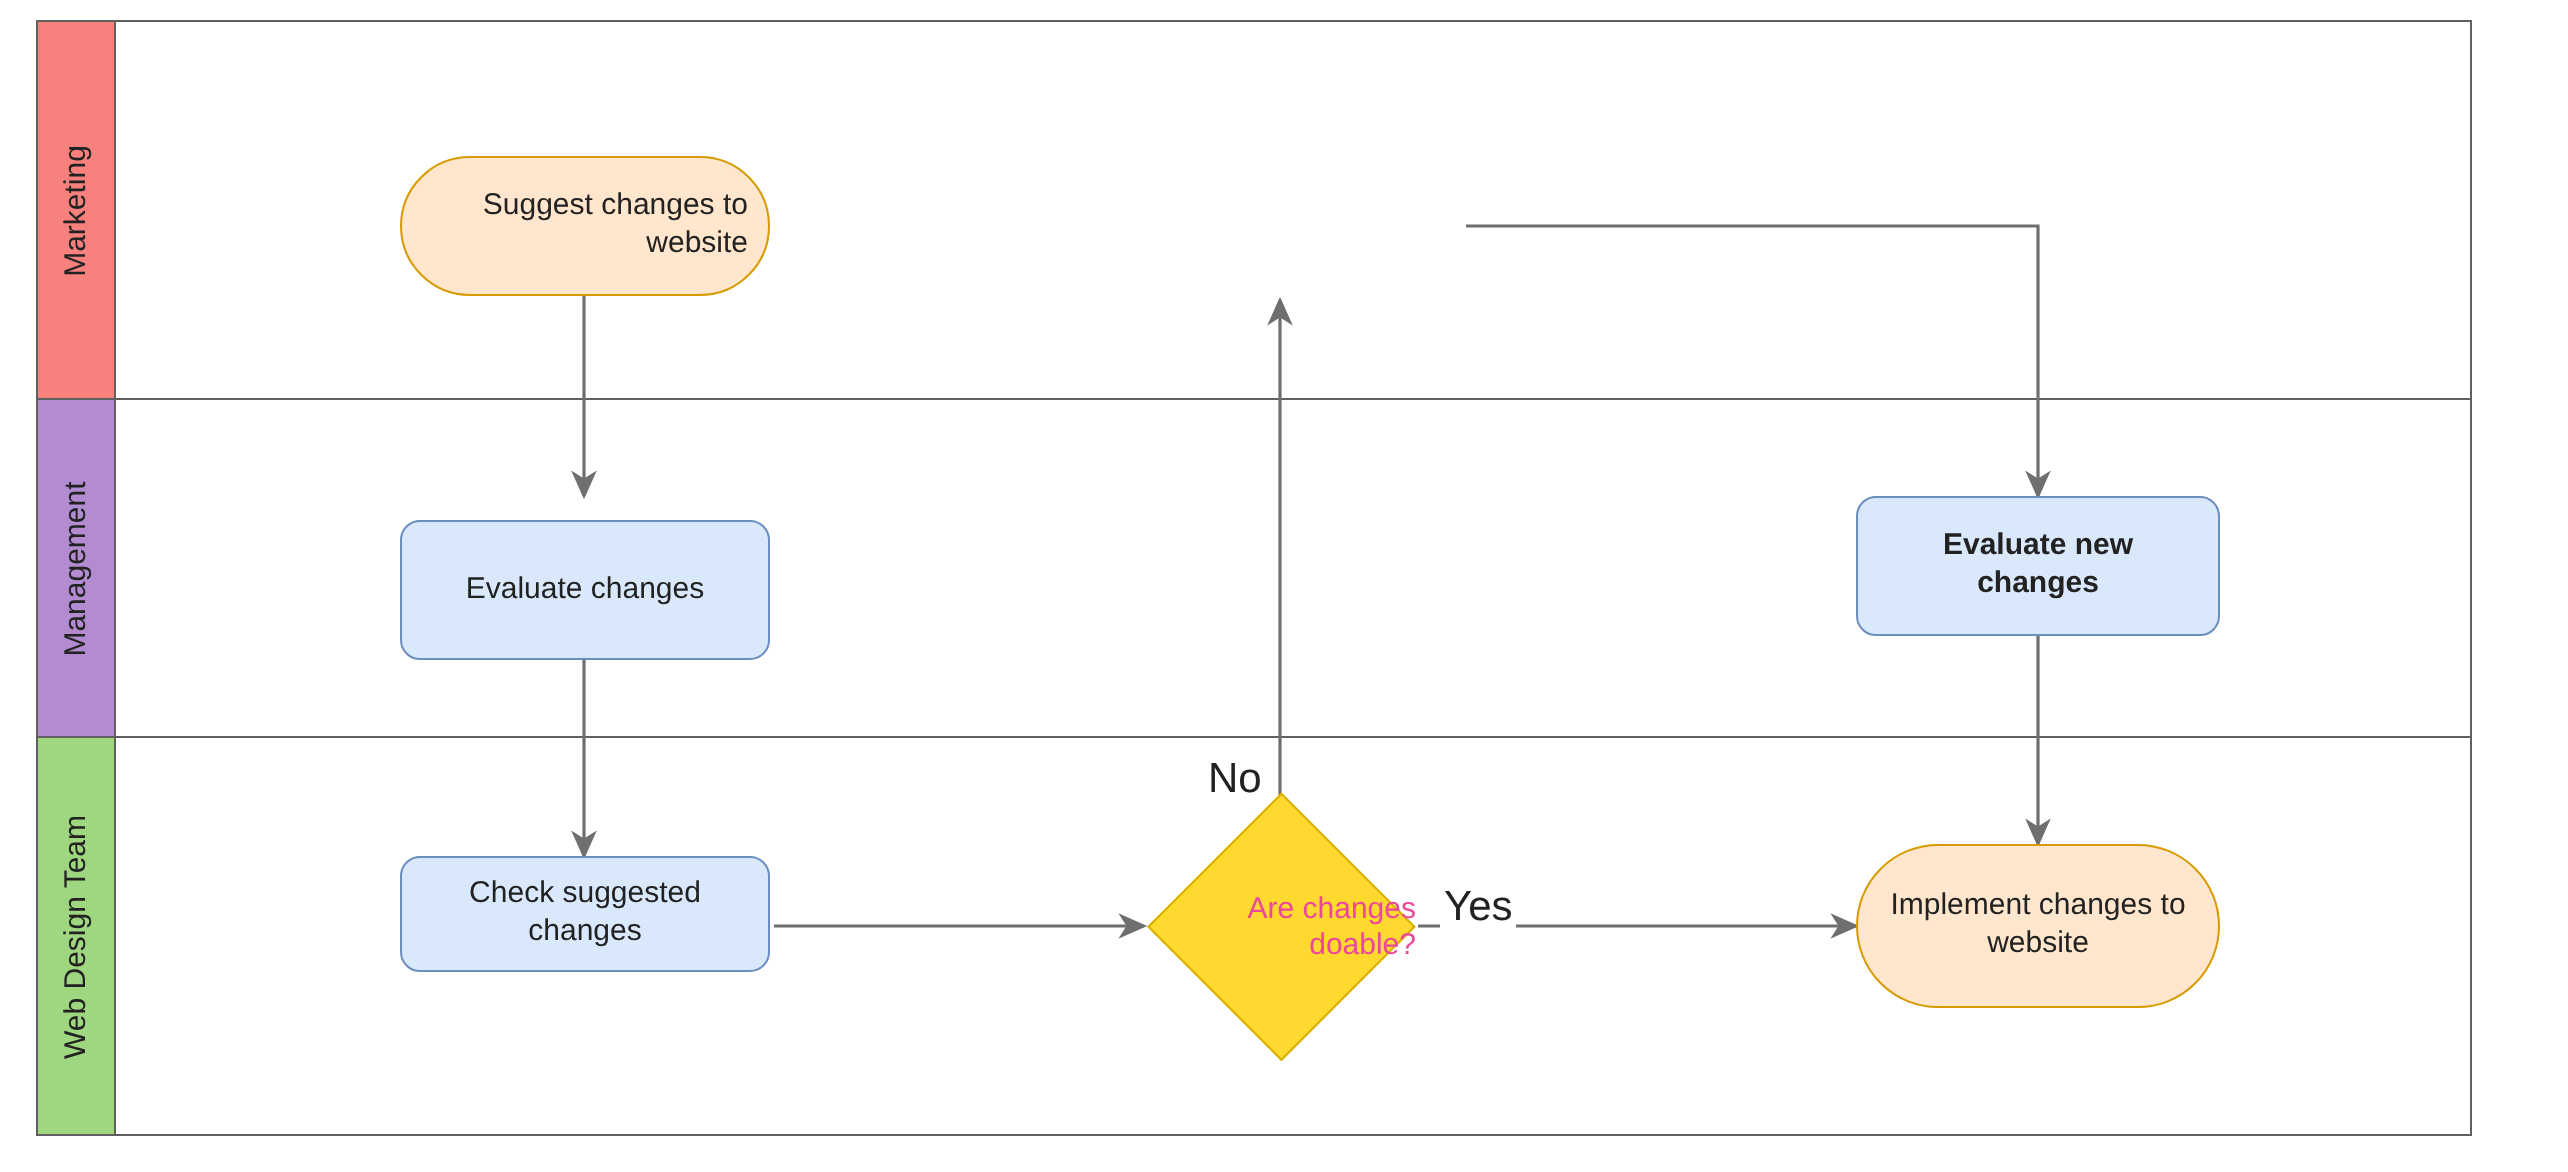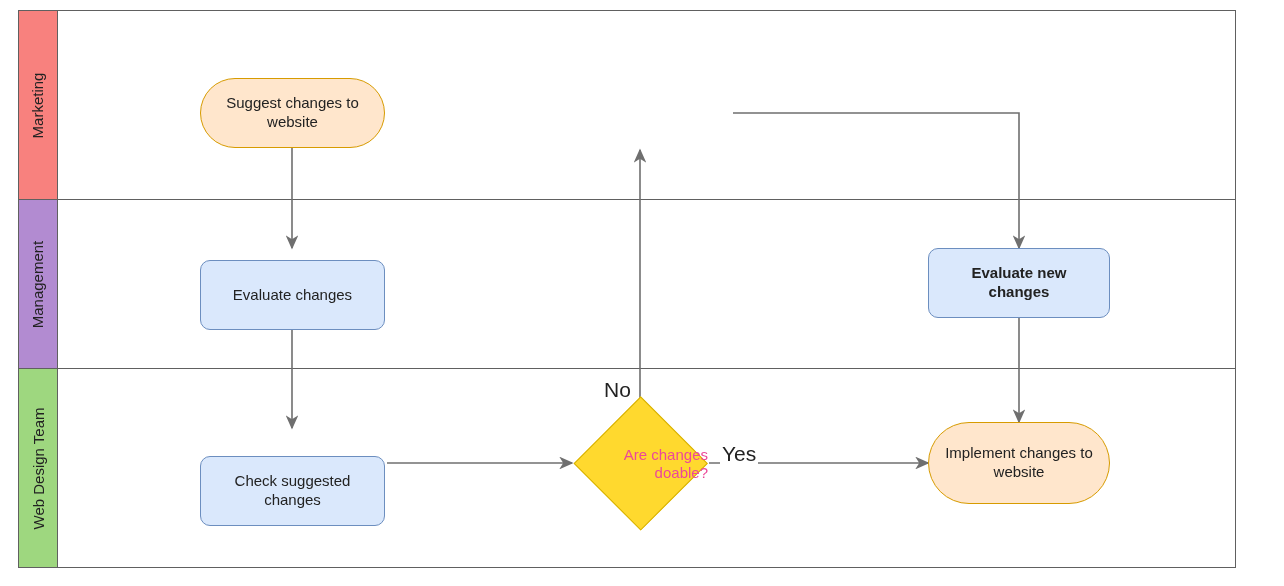--- a/index.html
+++ b/index.html
@@ -145,34 +145,34 @@
       <path d="M 640 398 L 640 150"></path>
 
       <path d="M 709 463 L 928 463"></path>
 
       <path d="M 733 113 L 1019 113 L 1019 248"></path>
 
       <path d="M 1019 318 L 1019 422"></path>
     </g>
   </svg>
 
-  <div class="shape terminator orange z2" style="left:200px; top:78px; width:185px; height:70px;">
+  <div class="shape terminator orange z2" style="left:200px; top:78px; width:185px; height:70px;text-align:right;">
     <span class="nobreak">Suggest changes to website</span>
   </div>
 
 
   <div class="shape process blue z2" style="left:200px; top:248px; width:185px; height:70px;margin-top:12px;">
     <span class="nobreak">Evaluate changes</span>
   </div>
 
   <div class="shape process blue z2" style="left:928px; top:248px; width:182px; height:70px;font-weight:bold;">
     <span class="nobreak">Evaluate new changes</span>
   </div>
 
-  <div class="shape process blue z2" style="left:200px; top:428px; width:185px; height:70px;margin-top:28px;">
+  <div class="shape process blue z2" style="left:200px; top:428px; width:185px; height:58px;">
     <span class="nobreak">Check suggested changes</span>
   </div>
 
   <div class="diamond-wrap z2" style="left:573px; top:396px; width:135px; height:135px;">
     <div class="diamond-bg"></div>
     <div class="diamond-text">Are changes doable?</div>
   </div>
 
   <div class="shape terminator orange z2" style="left:928px; top:422px; width:182px; height:82px;">
     <span class="nobreak">Implement changes to website</span>

